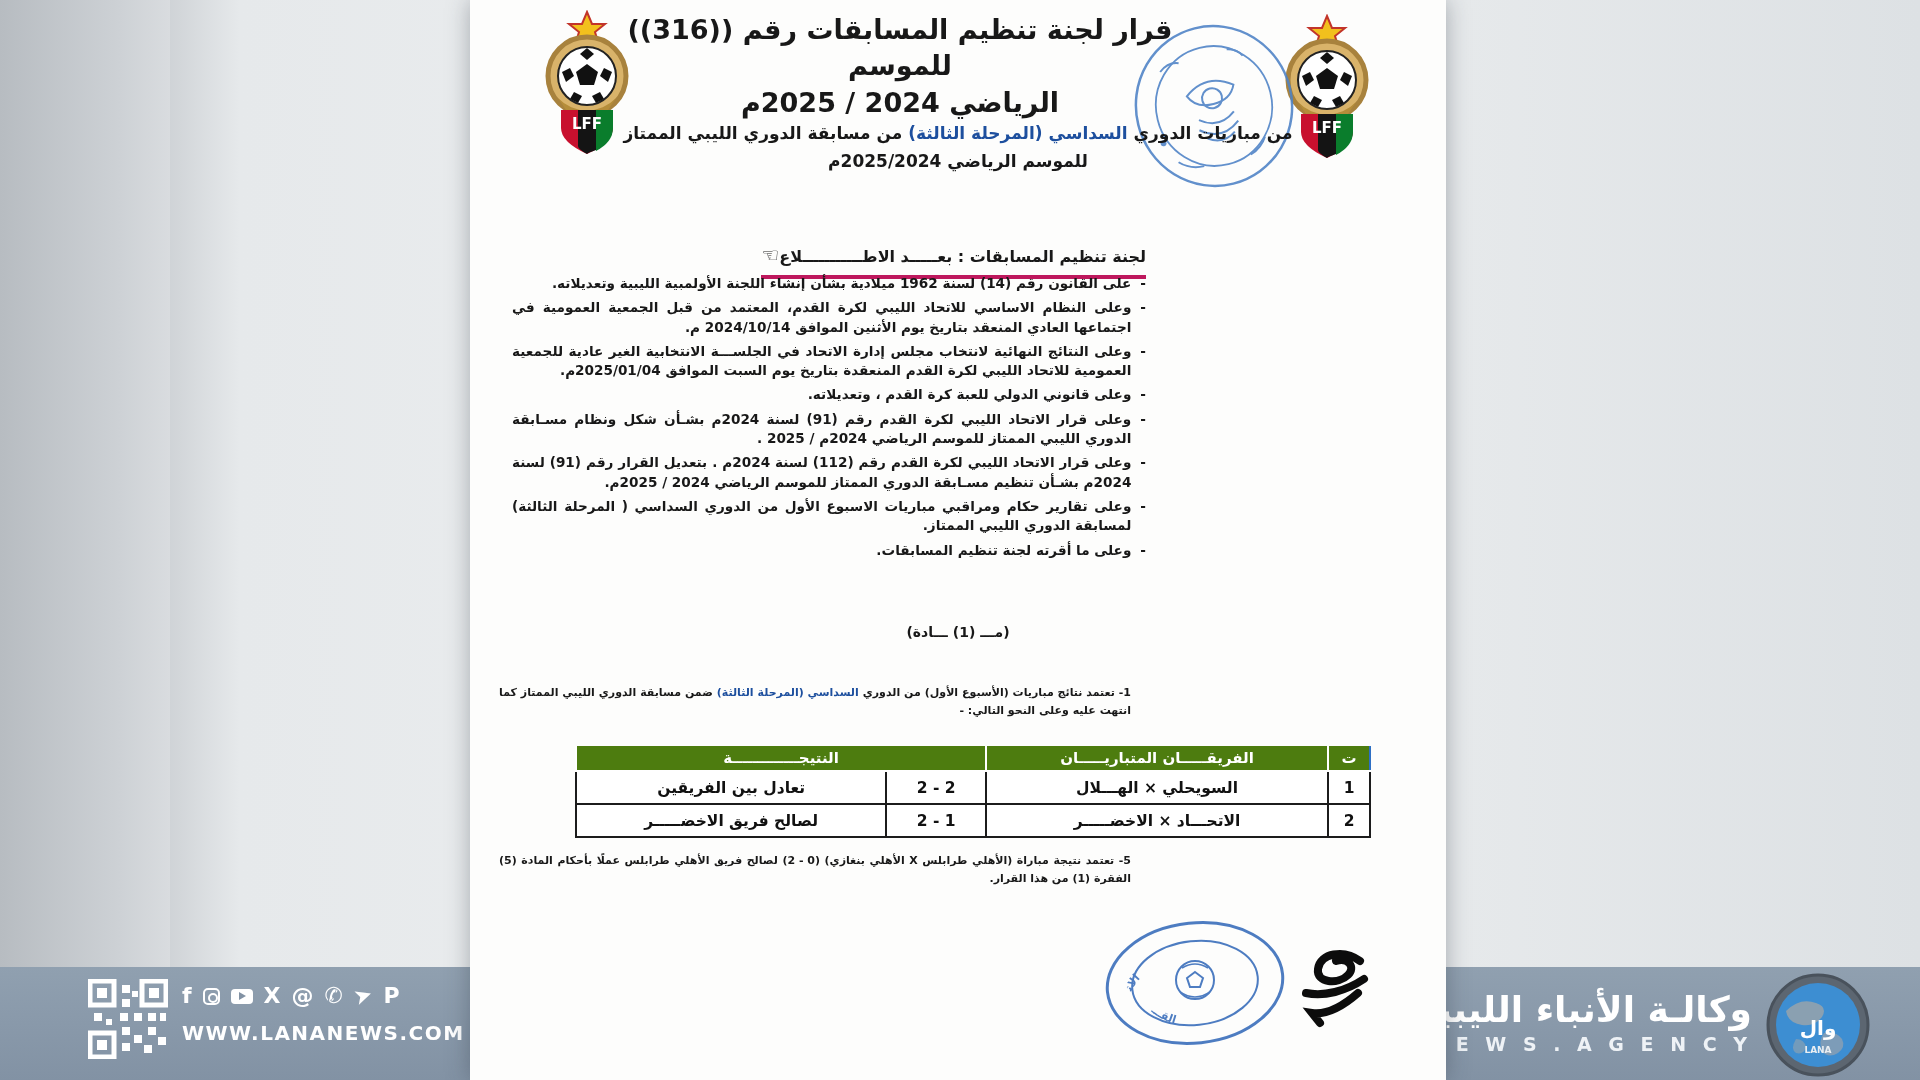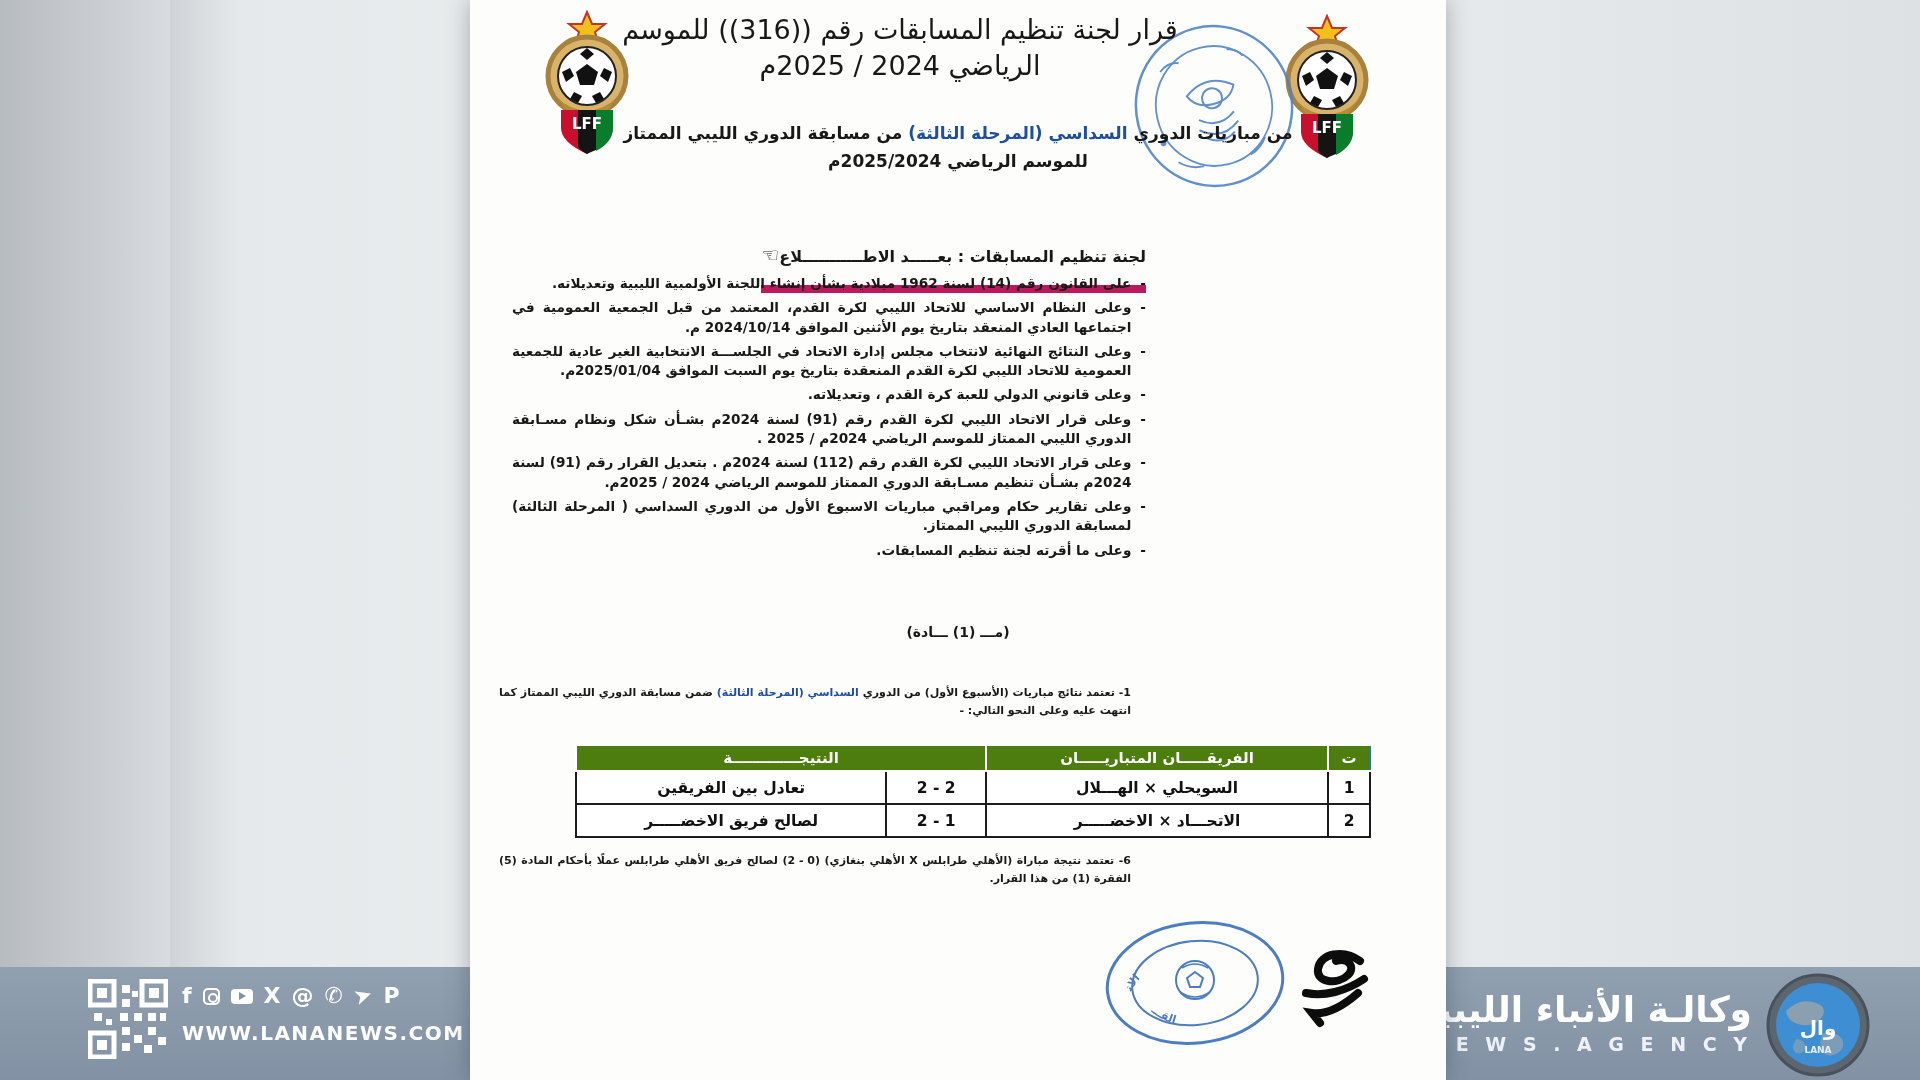--- a/index.html
+++ b/index.html
@@ -32,27 +32,27 @@
   .agency-en { color:#eef2f6; font-weight:700; font-size:19px; letter-spacing:5px; margin-top:2px; }
   .globe { width:104px; height:104px; margin-top:2px; }
 
   
   .doc { position:absolute; left:470px; top:0; width:976px; height:1080px;
     background:#fdfdfc; z-index:2; box-shadow:0 0 22px rgba(40,50,60,.35);
     color:#181818; direction:rtl; }
   .abs { position:absolute; }
 
   .title { left:130px; top:12px; width:600px; text-align:center;
-    font-size:27px; font-weight:400; line-height:1.35; }
+    font-size:27px; font-weight:700; line-height:1.35; }
   .about { left:88px; top:120px; width:800px; text-align:center;
     font-size:17px; font-weight:700; line-height:1.62; }
   .blue { color:#1d4f9e; }
 
   .pre-heading { top:243px; right:300px; font-size:16px; font-weight:800;
-    border-bottom:8px solid #be185d; padding-bottom:18px; }
+    border-bottom:4px solid #be185d; padding-bottom:8px; }
   .hand { font-size:20px; font-weight:400; }
 
   .bullets { top:274px; right:300px; width:634px; list-style:none;
     font-size:13.6px; font-weight:700; line-height:1.42; }
   .bullets li { display:flex; gap:9px; margin-bottom:5px; }
   .bullets li::before { content:"-"; flex:0 0 auto; }
   .btxt { text-align:justify; }
 
   .decided { top:566px; left:188px; width:600px; text-align:center;
     font-size:19px; font-weight:800; }
@@ -196,21 +196,21 @@
     </tr>
     <tr>
       <td>2</td>
       <td>الاتحـــاد × الاخضـــــر</td>
       <td><span class="ltr">2 - 1</span></td>
       <td>لصالح فريق الاخضـــــر</td>
     </tr>
   </tbody>
     </table>
 
-  <div class="abs item-p item2"><span>6- تعتمد نتيجة مباراة (الأهلي طرابلس X الأهلي بنغازي) </span><span class="ltr">(2 - 0)</span><span> لصالح فريق الأهلي طرابلس عملًا بأحكام المادة (5) الفقرة (1) من هذا القرار.</span></div>
+  <div class="abs item-p item2"><span>5- تعتمد نتيجة مباراة (الأهلي طرابلس X الأهلي بنغازي) </span><span class="ltr">(2 - 0)</span><span> لصالح فريق الأهلي طرابلس عملًا بأحكام المادة (5) الفقرة (1) من هذا القرار.</span></div>
 
   <svg class="abs sig" viewBox="0 0 92 86">
     <path d="M70,16 C54,4 30,8 28,24 C26,38 48,40 58,30 C66,22 58,12 46,16" fill="none" stroke="#0c0c0c" stroke-width="8" stroke-linecap="round"></path>
     <path d="M74,34 C56,46 34,52 16,48" fill="none" stroke="#0c0c0c" stroke-width="8" stroke-linecap="round"></path>
     <path d="M68,48 C52,62 36,70 22,68 L30,78" fill="none" stroke="#0c0c0c" stroke-width="8" stroke-linecap="round"></path>
   </svg>
 
   <svg class="abs stamp-bottom" viewBox="0 0 190 134">
     <defs>
       <path id="arcTop" d="M30,78 A68,52 0 0 1 160,78" fill="none"></path>

